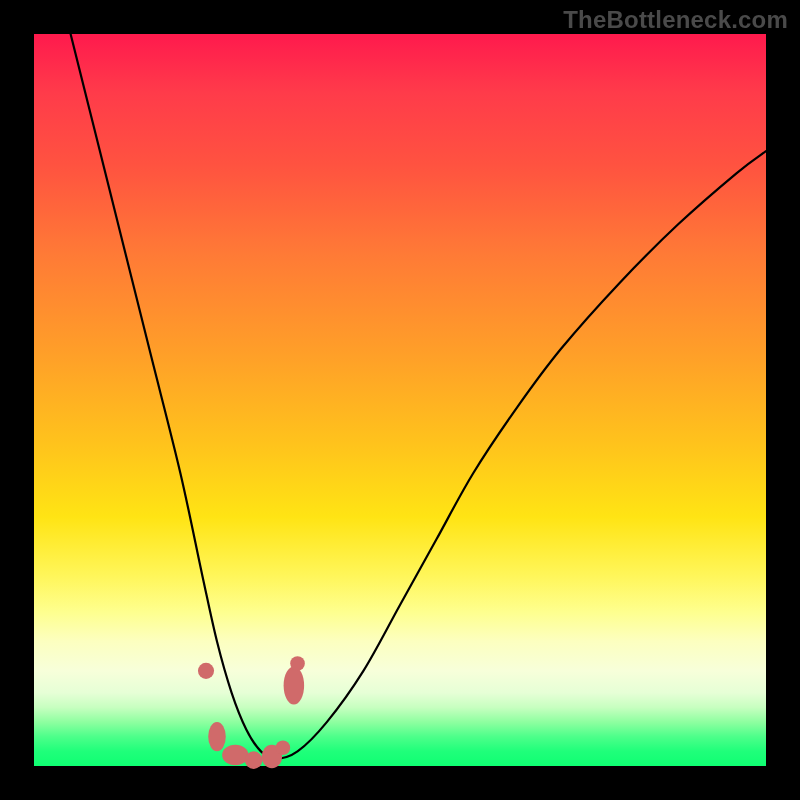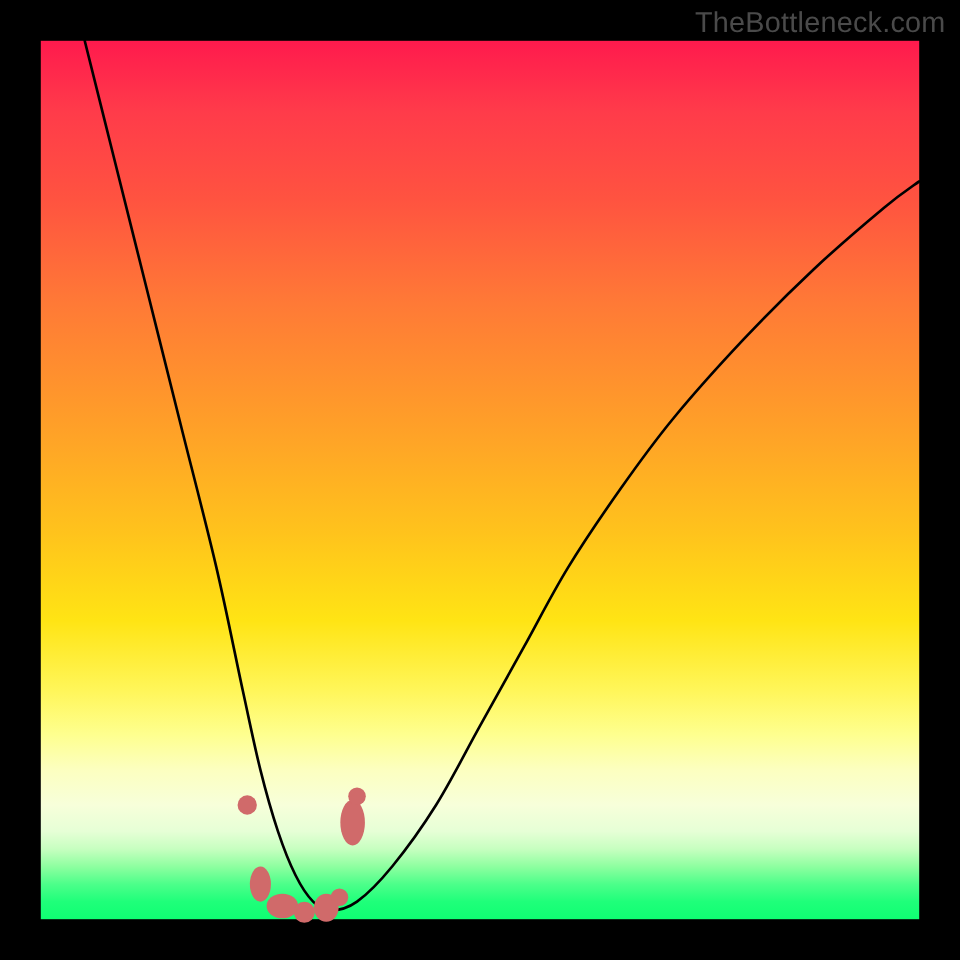--- a/index.html
+++ b/index.html
@@ -44,21 +44,21 @@
       #1fff7a 98%,
       #0fff72 100%
     );
   }
   .attribution {
     position: absolute;
     top: 6px;
     right: 12px;
     color: #4a4a4a;
     font-size: 24px;
-    font-weight: 400;
+    font-weight: 700;
     letter-spacing: 0.2px;
     user-select: none;
   }
   svg.curve {
     position: absolute;
     left: 0; top: 0;
     width: 732px;
     height: 732px;
     overflow: visible;
   }

